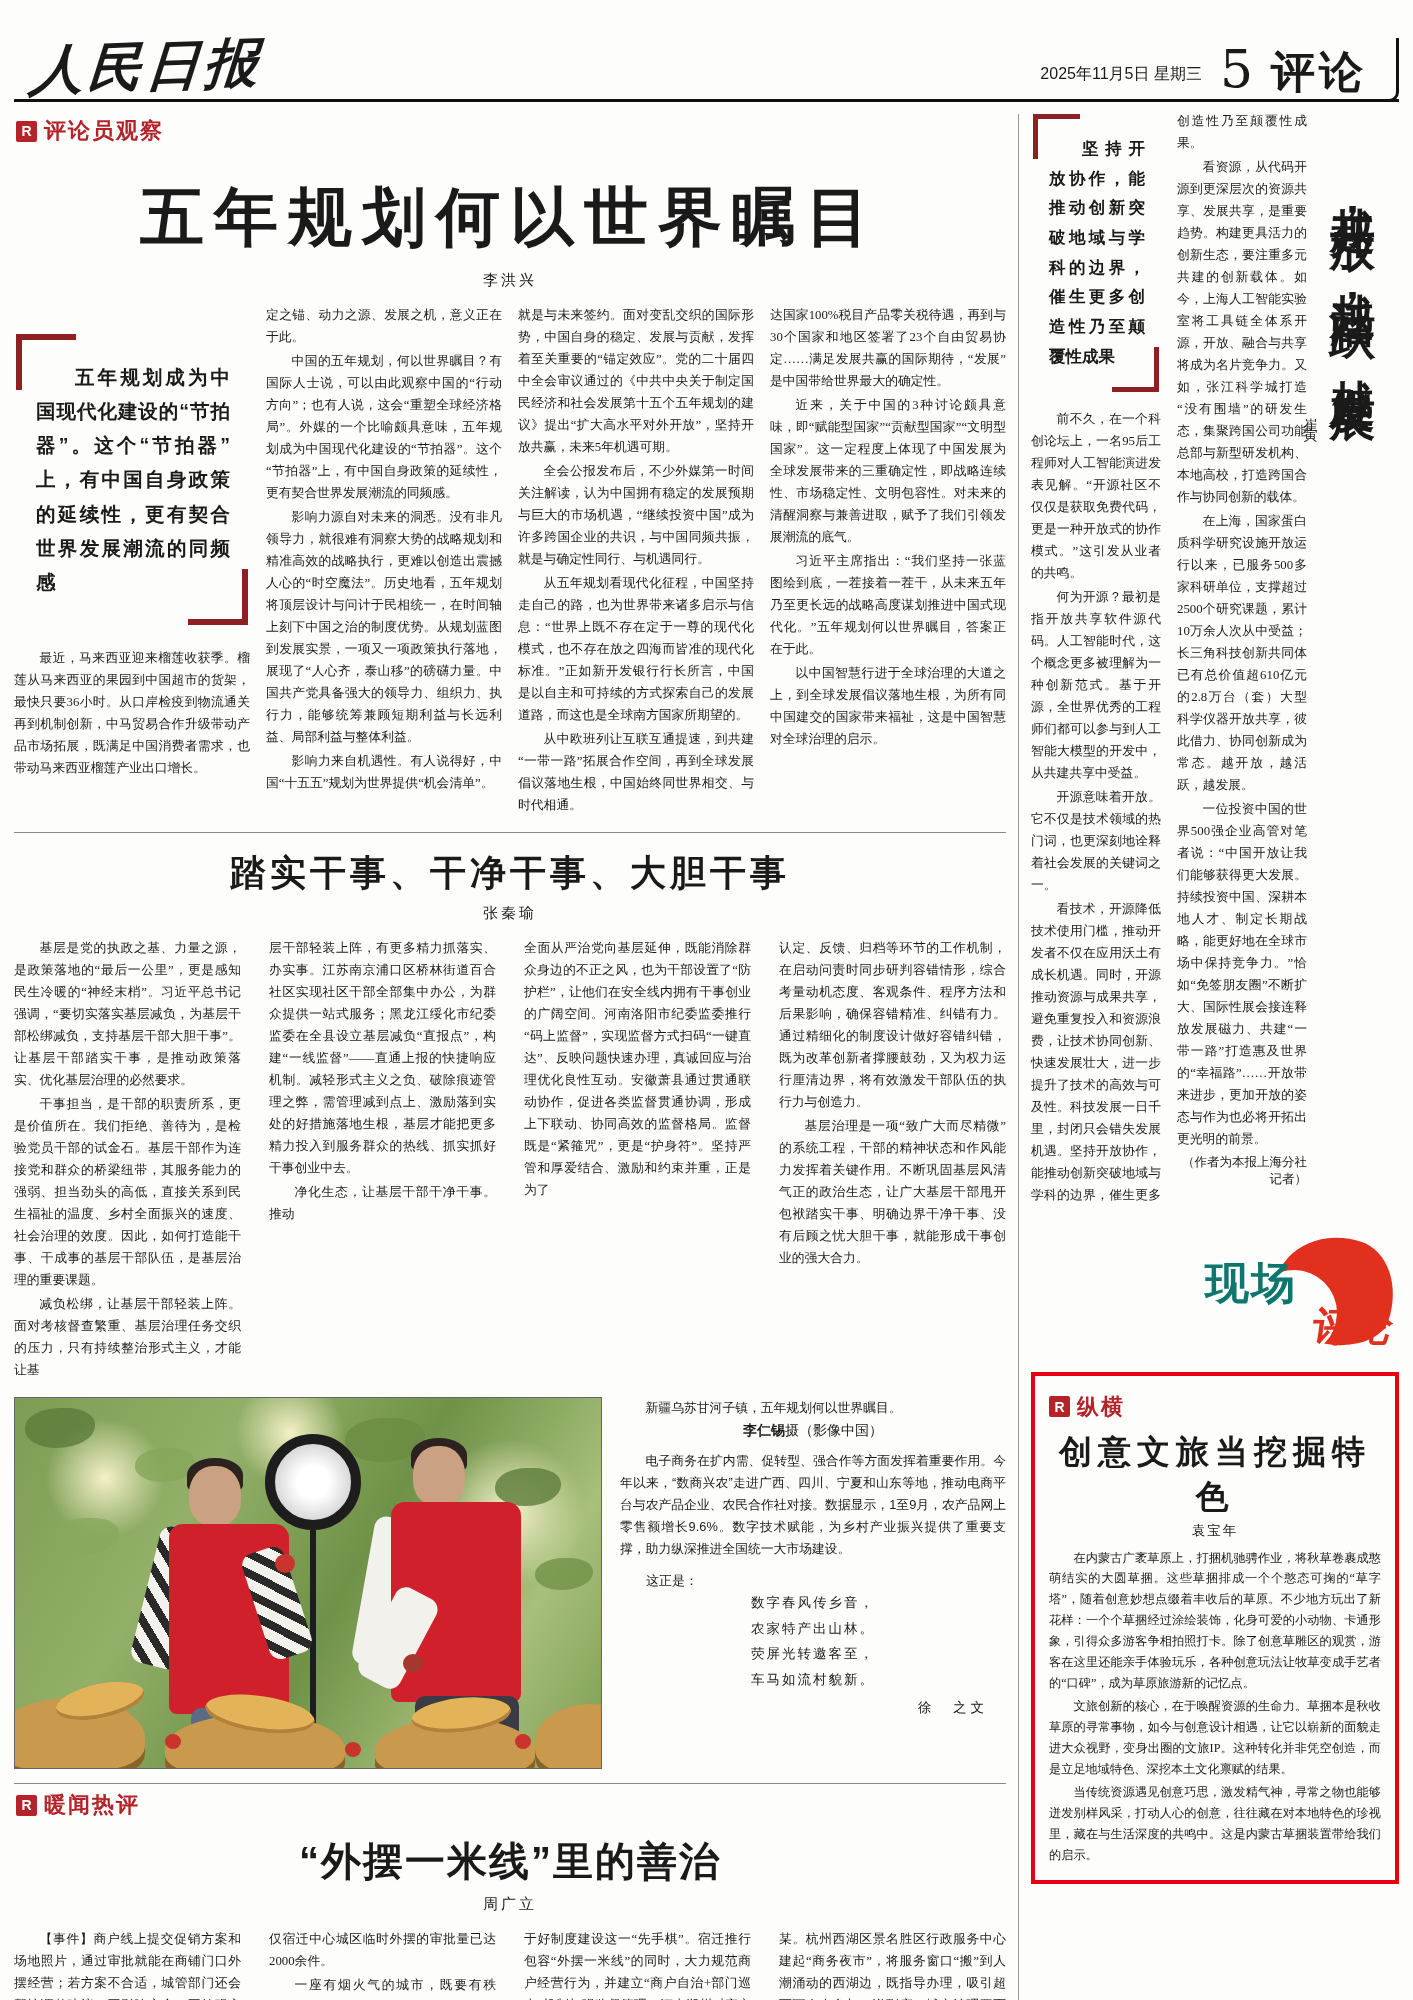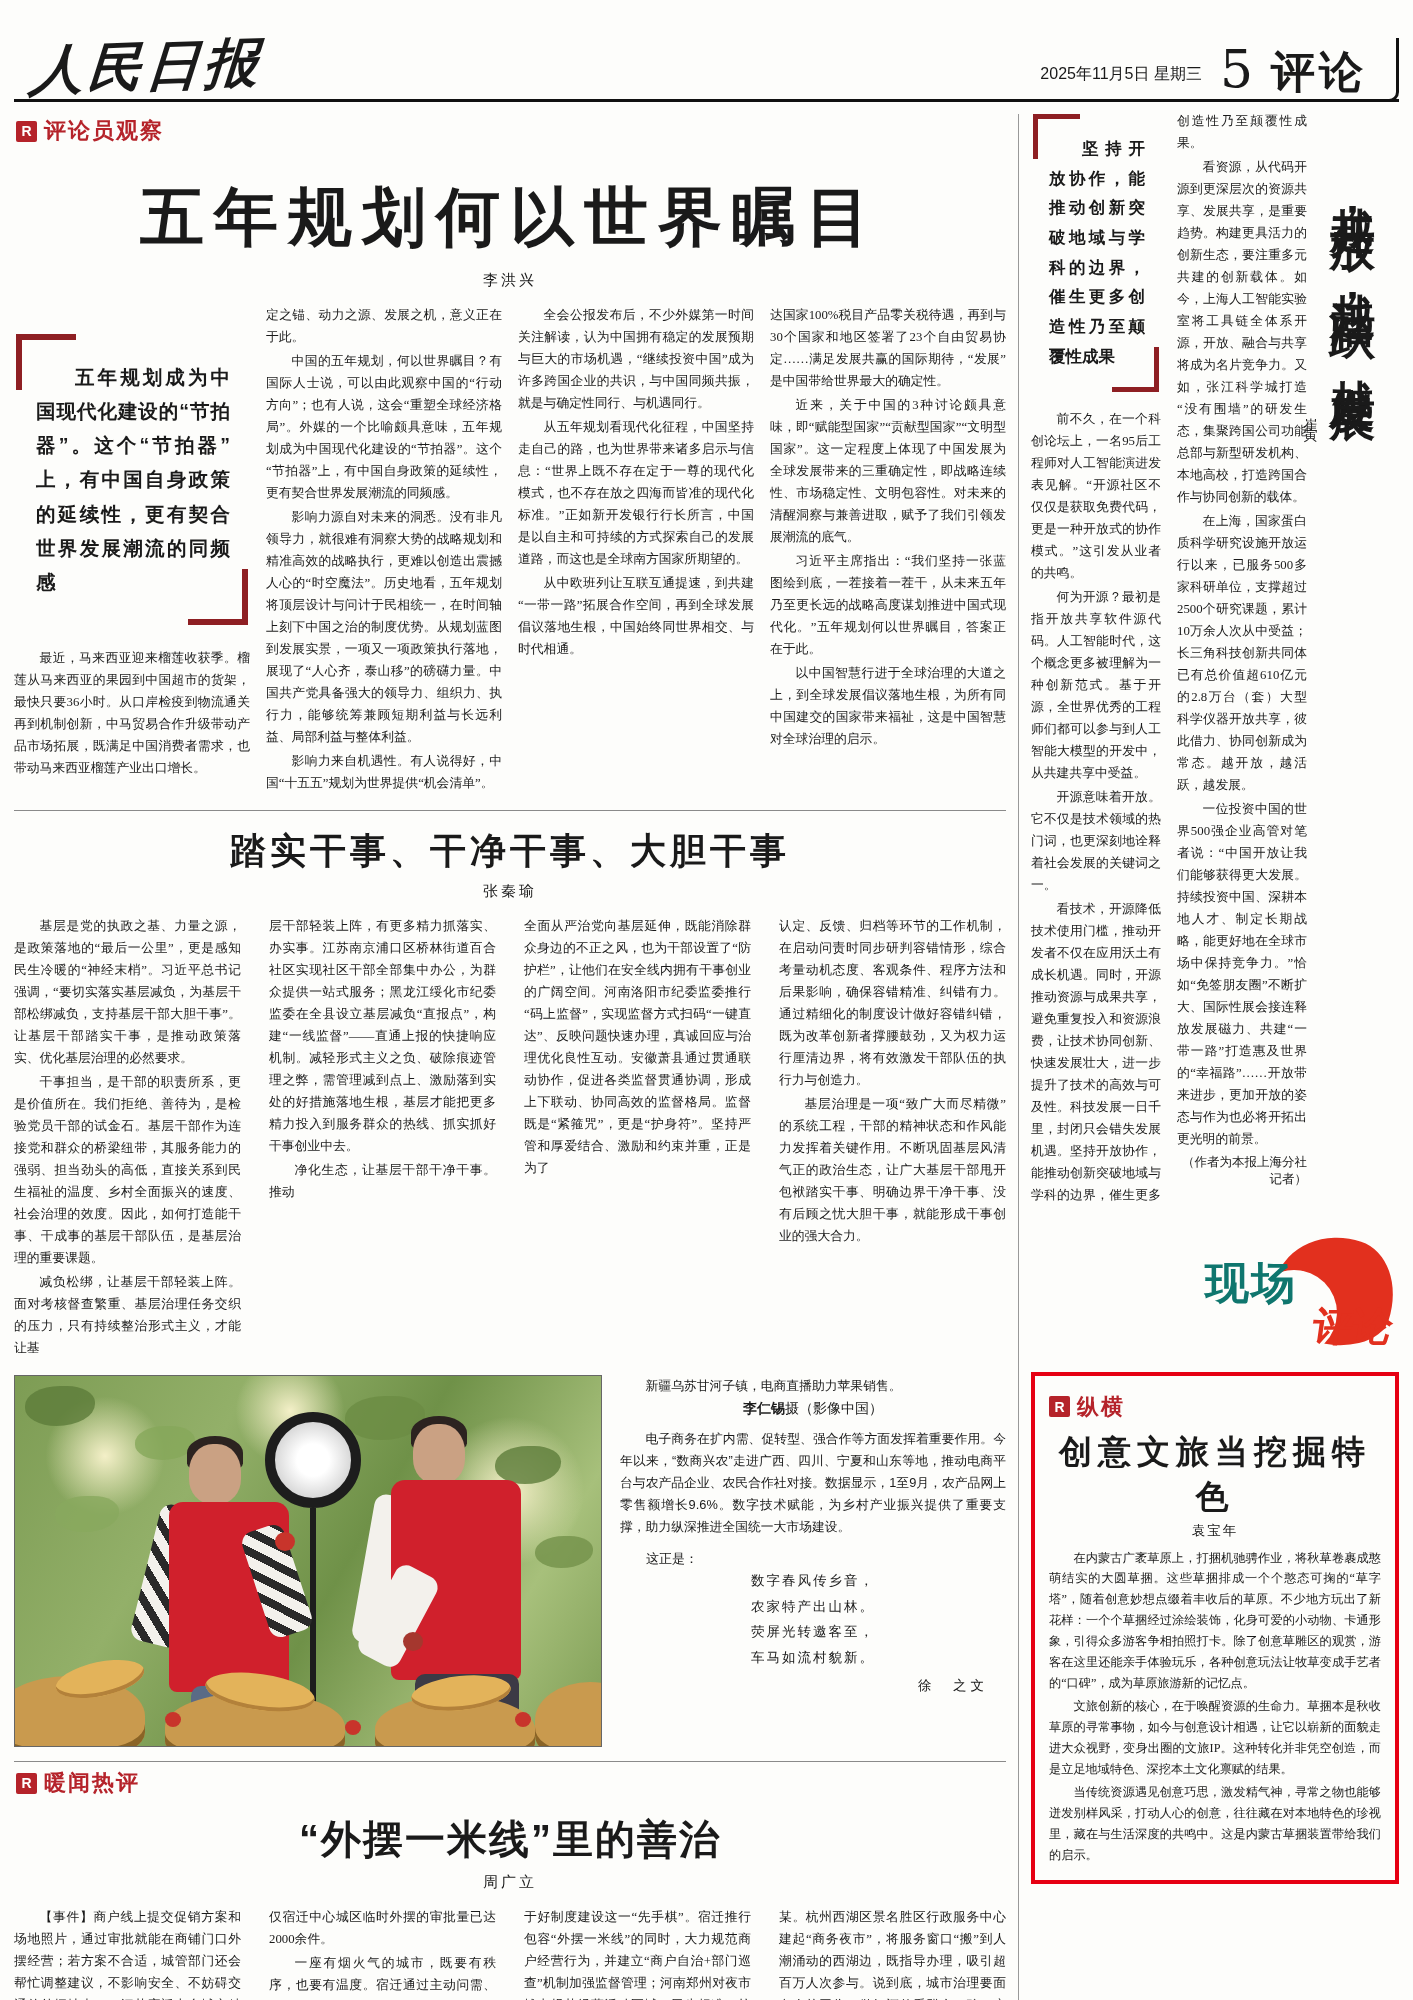--- a/index.html
+++ b/index.html
@@ -128,20 +128,21 @@
             </div>
             <p class="body-p">最近，马来西亚迎来榴莲收获季。榴莲从马来西亚的果园到中国超市的货架，最快只要36小时。从口岸检疫到物流通关再到机制创新，中马贸易合作升级带动产品市场拓展，既满足中国消费者需求，也带动马来西亚榴莲产业出口增长。</p>
           </div>
           <div>
             <p class="body-p noindent">定之锚、动力之源、发展之机，意义正在于此。</p>
             <p class="body-p">中国的五年规划，何以世界瞩目？有国际人士说，可以由此观察中国的“行动方向”；也有人说，这会“重塑全球经济格局”。外媒的一个比喻颇具意味，五年规划成为中国现代化建设的“节拍器”。这个“节拍器”上，有中国自身政策的延续性，更有契合世界发展潮流的同频感。</p>
             <p class="body-p">影响力源自对未来的洞悉。没有非凡领导力，就很难有洞察大势的战略规划和精准高效的战略执行，更难以创造出震撼人心的“时空魔法”。历史地看，五年规划将顶层设计与问计于民相统一，在时间轴上刻下中国之治的制度优势。从规划蓝图到发展实景，一项又一项政策执行落地，展现了“人心齐，泰山移”的磅礴力量。中国共产党具备强大的领导力、组织力、执行力，能够统筹兼顾短期利益与长远利益、局部利益与整体利益。</p>
             <p class="body-p">影响力来自机遇性。有人说得好，中国“十五五”规划为世界提供“机会清单”。</p>
           </div>
           <div>
+            <p class="body-p noindent">就是与未来签约。面对变乱交织的国际形势，中国自身的稳定、发展与贡献，发挥着至关重要的“锚定效应”。党的二十届四中全会审议通过的《中共中央关于制定国民经济和社会发展第十五个五年规划的建议》提出“扩大高水平对外开放”，坚持开放共赢，未来5年机遇可期。</p>
             <p class="body-p">全会公报发布后，不少外媒第一时间关注解读，认为中国拥有稳定的发展预期与巨大的市场机遇，“继续投资中国”成为许多跨国企业的共识，与中国同频共振，就是与确定性同行、与机遇同行。</p>
             <p class="body-p">从五年规划看现代化征程，中国坚持走自己的路，也为世界带来诸多启示与信息：“世界上既不存在定于一尊的现代化模式，也不存在放之四海而皆准的现代化标准。”正如新开发银行行长所言，中国是以自主和可持续的方式探索自己的发展道路，而这也是全球南方国家所期望的。</p>
             <p class="body-p">从中欧班列让互联互通提速，到共建“一带一路”拓展合作空间，再到全球发展倡议落地生根，中国始终同世界相交、与时代相通。</p>
           </div>
           <div>
             <p class="body-p noindent">达国家100%税目产品零关税待遇，再到与30个国家和地区签署了23个自由贸易协定……满足发展共赢的国际期待，“发展”是中国带给世界最大的确定性。</p>
             <p class="body-p">近来，关于中国的3种讨论颇具意味，即“赋能型国家”“贡献型国家”“文明型国家”。这一定程度上体现了中国发展为全球发展带来的三重确定性，即战略连续性、市场稳定性、文明包容性。对未来的清醒洞察与兼善进取，赋予了我们引领发展潮流的底气。</p>
             <p class="body-p">习近平主席指出：“我们坚持一张蓝图绘到底，一茬接着一茬干，从未来五年乃至更长远的战略高度谋划推进中国式现代化。”五年规划何以世界瞩目，答案正在于此。</p>
             <p class="body-p">以中国智慧行进于全球治理的大道之上，到全球发展倡议落地生根，为所有同中国建交的国家带来福祉，这是中国智慧对全球治理的启示。</p>
           </div>
@@ -214,21 +215,21 @@
           <div class="basket" style="left:520px;top:306px;width:110px;height:76px;"></div>
           <div class="bread" style="left:40px;top:286px;width:90px;height:34px;transform:rotate(-12deg);"></div>
           <div class="bread" style="left:190px;top:298px;width:110px;height:36px;transform:rotate(8deg);"></div>
           <div class="bread" style="left:396px;top:300px;width:100px;height:34px;transform:rotate(-6deg);"></div>
           <div class="apple" style="left:150px;top:336px;"></div>
           <div class="apple" style="left:330px;top:344px;"></div>
           <div class="apple" style="left:500px;top:336px;"></div>
         </div>
 
         <div class="photo-side">
-          <p class="caption-p">新疆乌苏甘河子镇，电商直播助力苹果销售。</p>
+          <p class="caption-p">新疆乌苏甘河子镇，五年规划何以世界瞩目。</p>
           <p class="caption-credit"><b>李仁锡</b><span>摄（影像中国）</span></p>
           <p class="body-p" style="font-family:'Liberation Sans',sans-serif;">电子商务在扩内需、促转型、强合作等方面发挥着重要作用。今年以来，“数商兴农”走进广西、四川、宁夏和山东等地，推动电商平台与农产品企业、农民合作社对接。数据显示，1至9月，农产品网上零售额增长9.6%。数字技术赋能，为乡村产业振兴提供了重要支撑，助力纵深推进全国统一大市场建设。</p>
           <p class="poem-leadin">这正是：</p>
           <p class="poem-line">数字春风传乡音，</p>
           <p class="poem-line">农家特产出山林。</p>
           <p class="poem-line">荧屏光转邀客至，</p>
           <p class="poem-line">车马如流村貌新。</p>
           <p class="poem-author">徐　之文</p>
         </div>
       </section>

